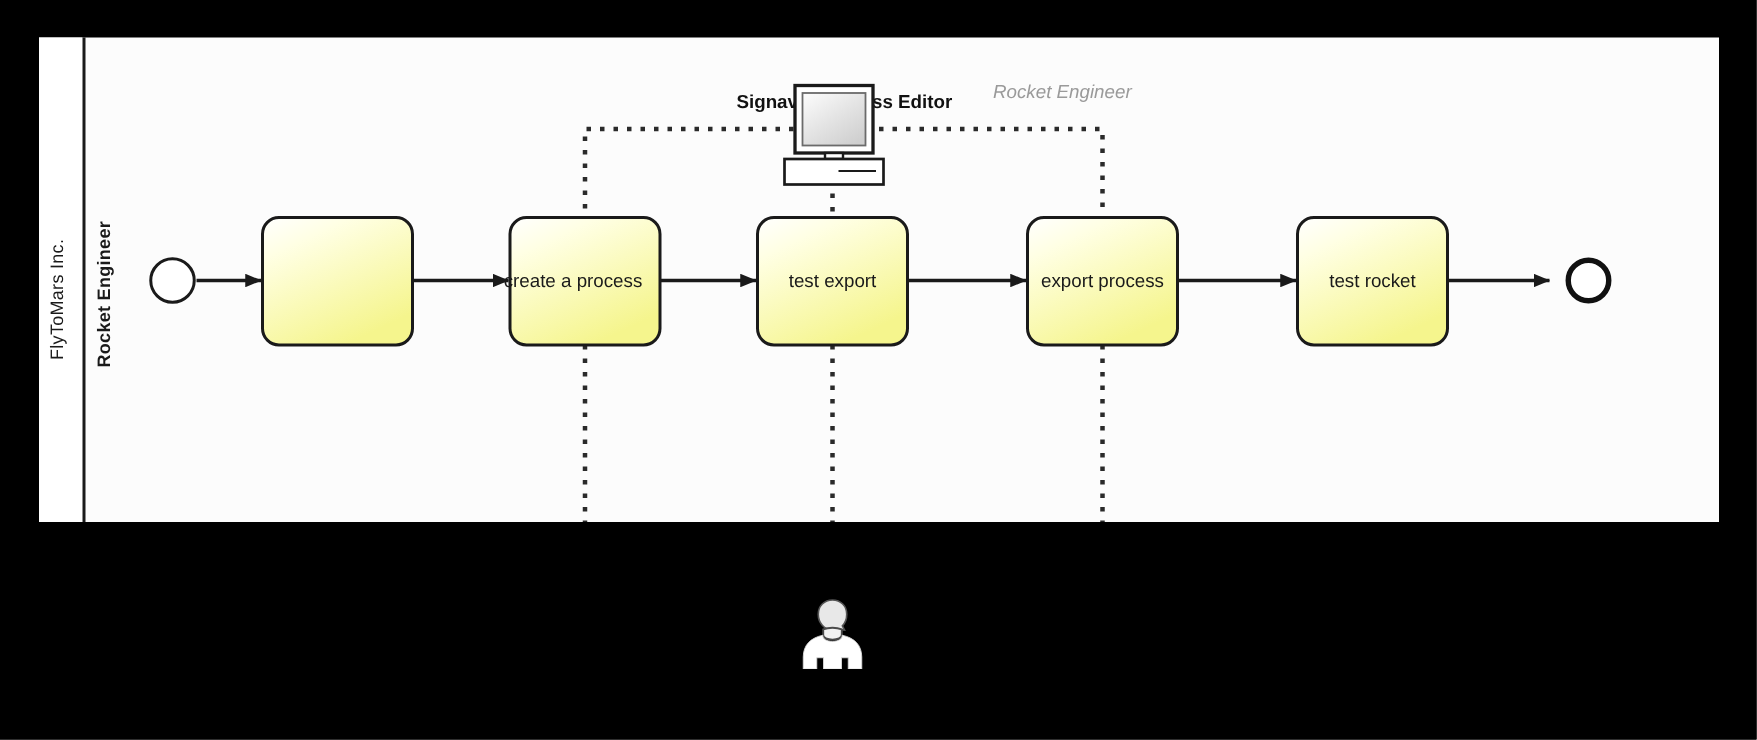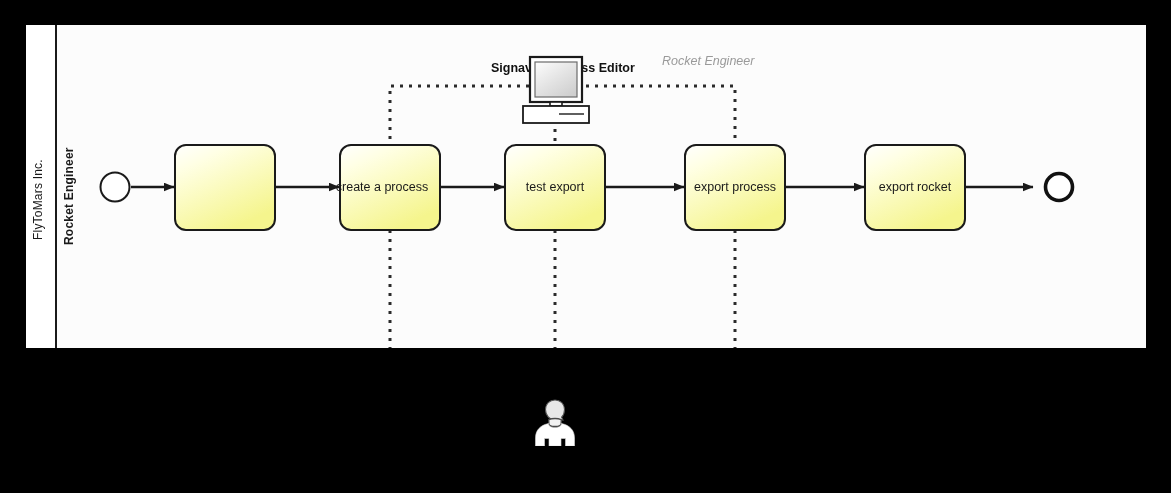--- a/index.html
+++ b/index.html
@@ -201,21 +201,21 @@
 
     <div class="task-text" style="left:479px; top:155px; width:100px;">
       <div>test export</div>
     </div>
 
     <div class="task-text" style="left:659px; top:155px; width:100px;">
       <div>export process</div>
     </div>
 
     <div class="task-text" style="left:839px; top:155px; width:100px;">
-      <div>export rocket</div>
+      <div>test rocket</div>
     </div>
 
   </div>
 
   <svg id="actor-icon" viewBox="0 0 56 48" xmlns="http://www.w3.org/2000/svg">
     <path d="M28 2
              C33.5 2 37.5 6 37.5 11.5
              C37.5 14.6 36.4 17.4 34.6 19.2
              L36 22 L30.5 21.4
              C29.7 21.7 28.9 21.9 28 21.9

